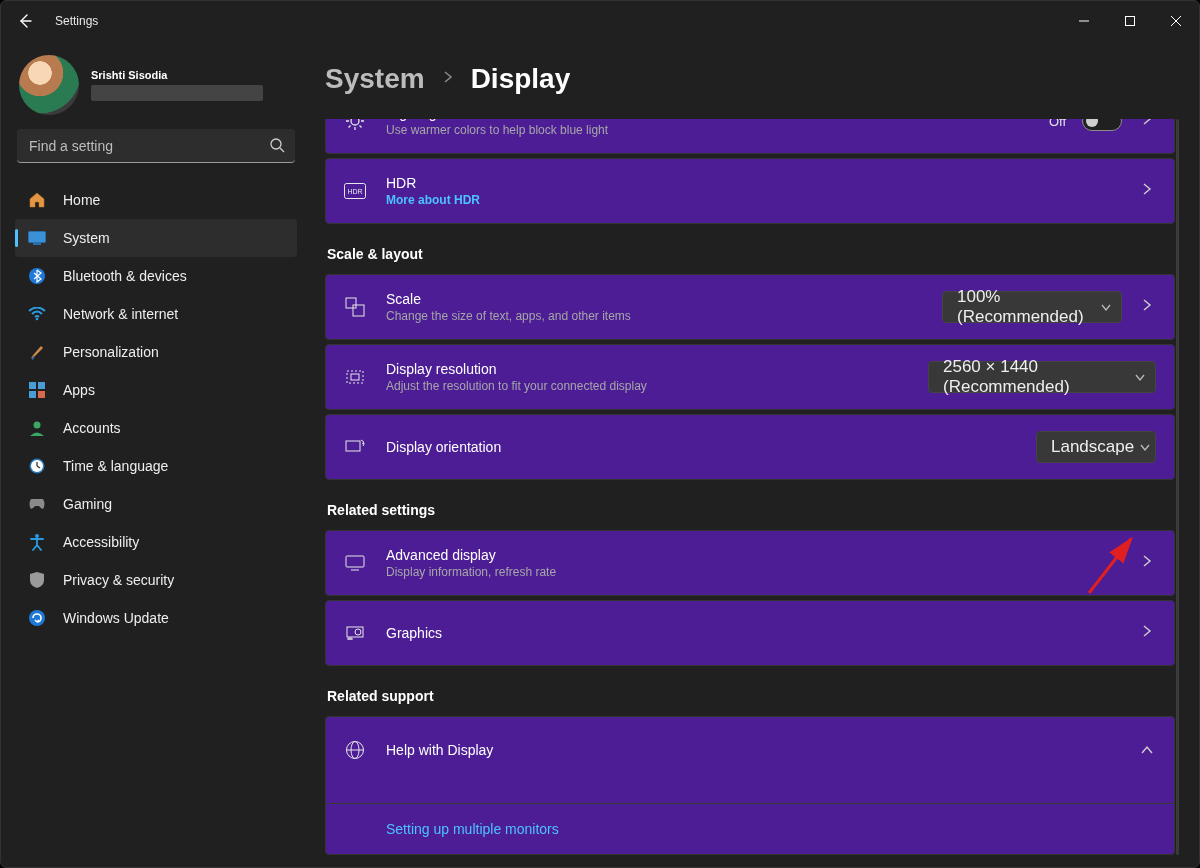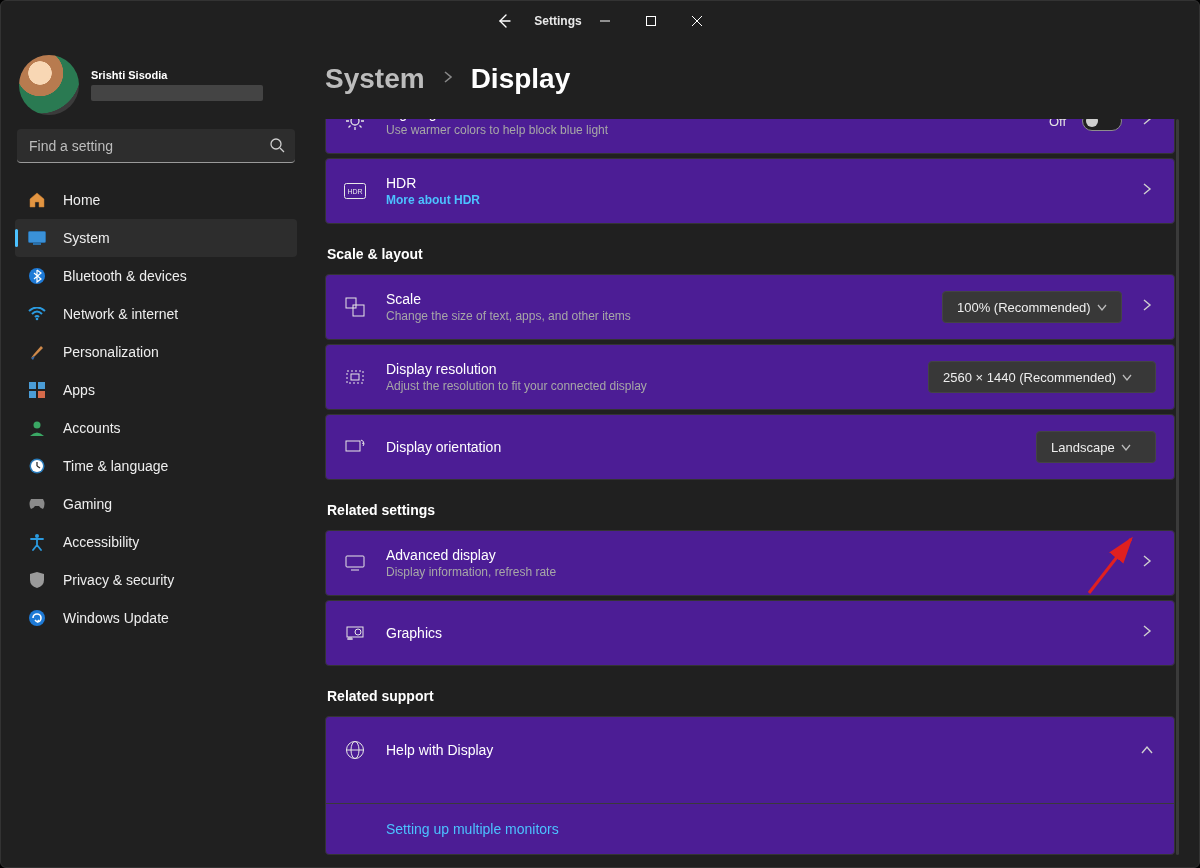--- a/index.html
+++ b/index.html
@@ -2,21 +2,21 @@
 <html><head>
 <meta charset="utf-8">
 <style>
   * { box-sizing: border-box; margin: 0; padding: 0; font-family: "Segoe UI", Arial, sans-serif; }
   html, body { width: 1200px; height: 868px; background:#000; overflow:hidden; }
   .window {
     width:1200px; height:868px; background:#202020; color:#fff; position:relative;
     border:1px solid #333; border-radius:6px; overflow:hidden;
   }
   
-  .titlebar { height:40px; display:flex; align-items:center; justify-content:center; padding:0 0 0 10px;font-weight:bold; }
+  .titlebar { height:40px; display:flex; align-items:center; justify-content:space-between; padding:0 0 0 10px; }
   .titlebar-left { display:flex; align-items:center; gap:16px; }
   .back-arrow { width:28px; height:28px; display:flex; align-items:center; justify-content:center; color:#fff; cursor:pointer; }
   .app-title { font-size:12px; color:#e8e8e8; }
   .win-controls { display:flex; height:100%; }
   .win-btn { width:46px; display:flex; align-items:center; justify-content:center; color:#fff; cursor:pointer; }
 
   
   .body-area { display:flex; height:calc(100% - 40px); }
   .sidebar { width:310px; padding:10px 14px 10px 14px; flex:none; }
   .content { flex:1; padding:20px 18px 0 14px; overflow:hidden; position:relative; }
@@ -81,21 +81,21 @@
   .toggle::after {
     content:""; position:absolute; left:3px; top:3px; width:12px; height:12px; border-radius:50%;
     background:#cfcfcf;
   }
 
   .section-head { font-size:14px; font-weight:600; color:#fff; margin:22px 12px 12px 2px; }
 
   .dropdown {
     background:#383838; border:1px solid #444; border-radius:4px; height:32px;
     display:flex; align-items:center; padding:0 10px 0 14px; cursor:pointer; gap:6px;
-    font-size:13px; color:#eee;
+    font-size:17px; color:#eee;
   }
   .dropdown .dd-caret { color:#bbb; }
 
   
   .vscroll { position:absolute; right:2px; top:0; bottom:0; width:3px; background:#3a3a3a; border-radius:2px; }
 
   
   .annot-arrow {
     position:absolute; pointer-events:none;
   }

